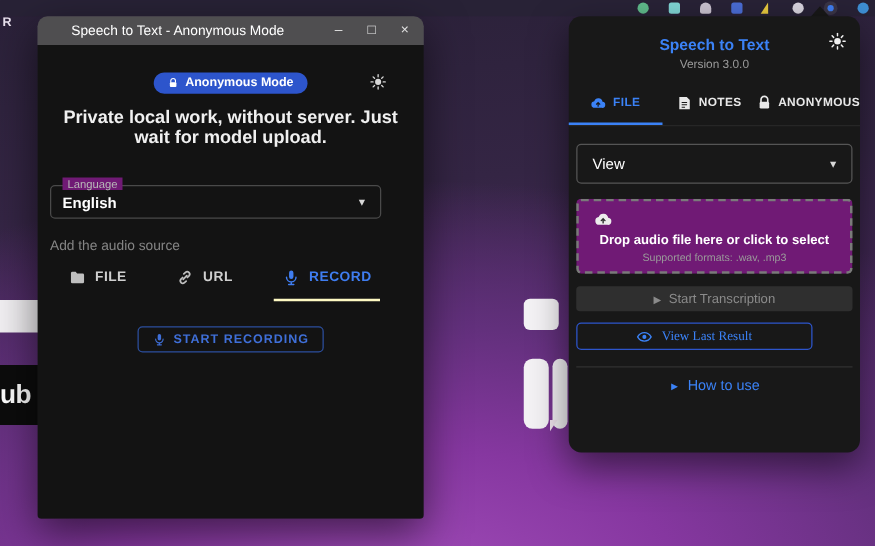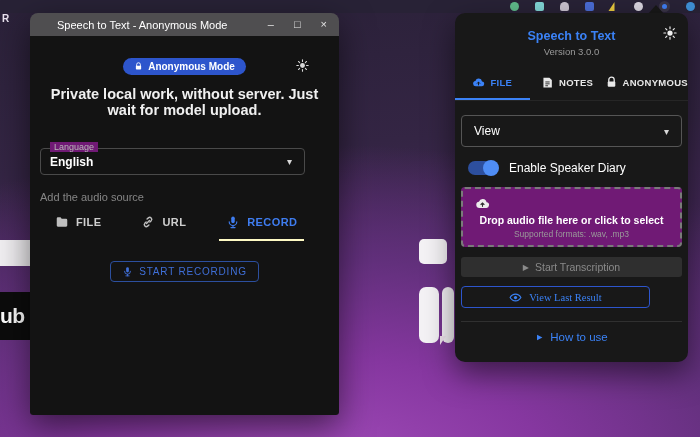--- a/index.html
+++ b/index.html
@@ -67,21 +67,21 @@
   .source-hint { margin:16px 0 0 10px; color:#858585; font-size:11px; }
 
   .tabs-row { display:flex; margin:0 0 0 18px; gap:26px; }
   .mtab { display:flex; align-items:center; gap:7px; color:#cfcfcf; font-size:11px; font-weight:600;
     letter-spacing:0.4px; padding:12px 7px 12px; cursor:pointer; }
   .mtab svg { width:14px; height:14px; }
   .mtab.active { color:#3f7df0; border-bottom:2px solid #fef9c3; padding-bottom:10px; }
 
   .record-row { display:flex; justify-content:center; margin-top:20px; }
   .record-btn { display:flex; align-items:center; gap:6px; background:transparent; border:1px solid #2c4f9e;
-    color:#3f6fd8; border-radius:4px; font-size:10px; font-weight:400; letter-spacing:0.8px;
+    color:#3f6fd8; border-radius:4px; font-size:10px; font-weight:700; letter-spacing:0.8px;
     padding:4px 11px; cursor:pointer; font-family:"Liberation Sans", sans-serif; }
   .record-btn svg { width:11px; height:11px; }
 
   
   .panel-caret { position:absolute; left:648px; top:5px; width:0; height:0; z-index:4;
     border-left:8px solid transparent; border-right:8px solid transparent; border-bottom:9px solid #181818; }
   .side-panel { position:absolute; left:455px; top:13px; width:233px; height:349px; background:#181818;
     border-radius:10px; z-index:4; box-shadow:0 12px 30px rgba(0,0,0,0.5); }
   .panel-header { position:relative; padding-top:16px; text-align:center; }
   .panel-title { color:#3b82f6; font-weight:bold; font-size:12.5px; }
@@ -274,26 +274,20 @@
           </svg>
         <span>ANONYMOUS</span>
       </div>
     </div>
 
     <div class="model-select">
       <span class="model-value">View</span>
       <span class="select-caret">▾</span>
     </div>
 
-    <div class="toggle-row">
-      <span class="toggle">
-          <span class="toggle-thumb"></span>
-        </span>
-      <span class="toggle-label">Enable Speaker Diary</span>
-    </div>
 
     <div class="dropzone">
       <svg class="cloud" viewBox="0 0 24 24">
           <path d="M7 19a5 5 0 0 1-.7-9.95A6.3 6.3 0 0 1 18.5 10 4.5 4.5 0 0 1 17.5 19H7z" fill="currentColor"></path>
           <path d="M12 16.5v-5M9.6 13.6L12 11.2l2.4 2.4" stroke="#2e2e2e" stroke-width="1.8" fill="none" stroke-linecap="round"></path>
         </svg>
       <div class="dz-title">Drop audio file here or click to select</div>
       <div class="dz-sub">Supported formats: .wav, .mp3</div>
     </div>
 

